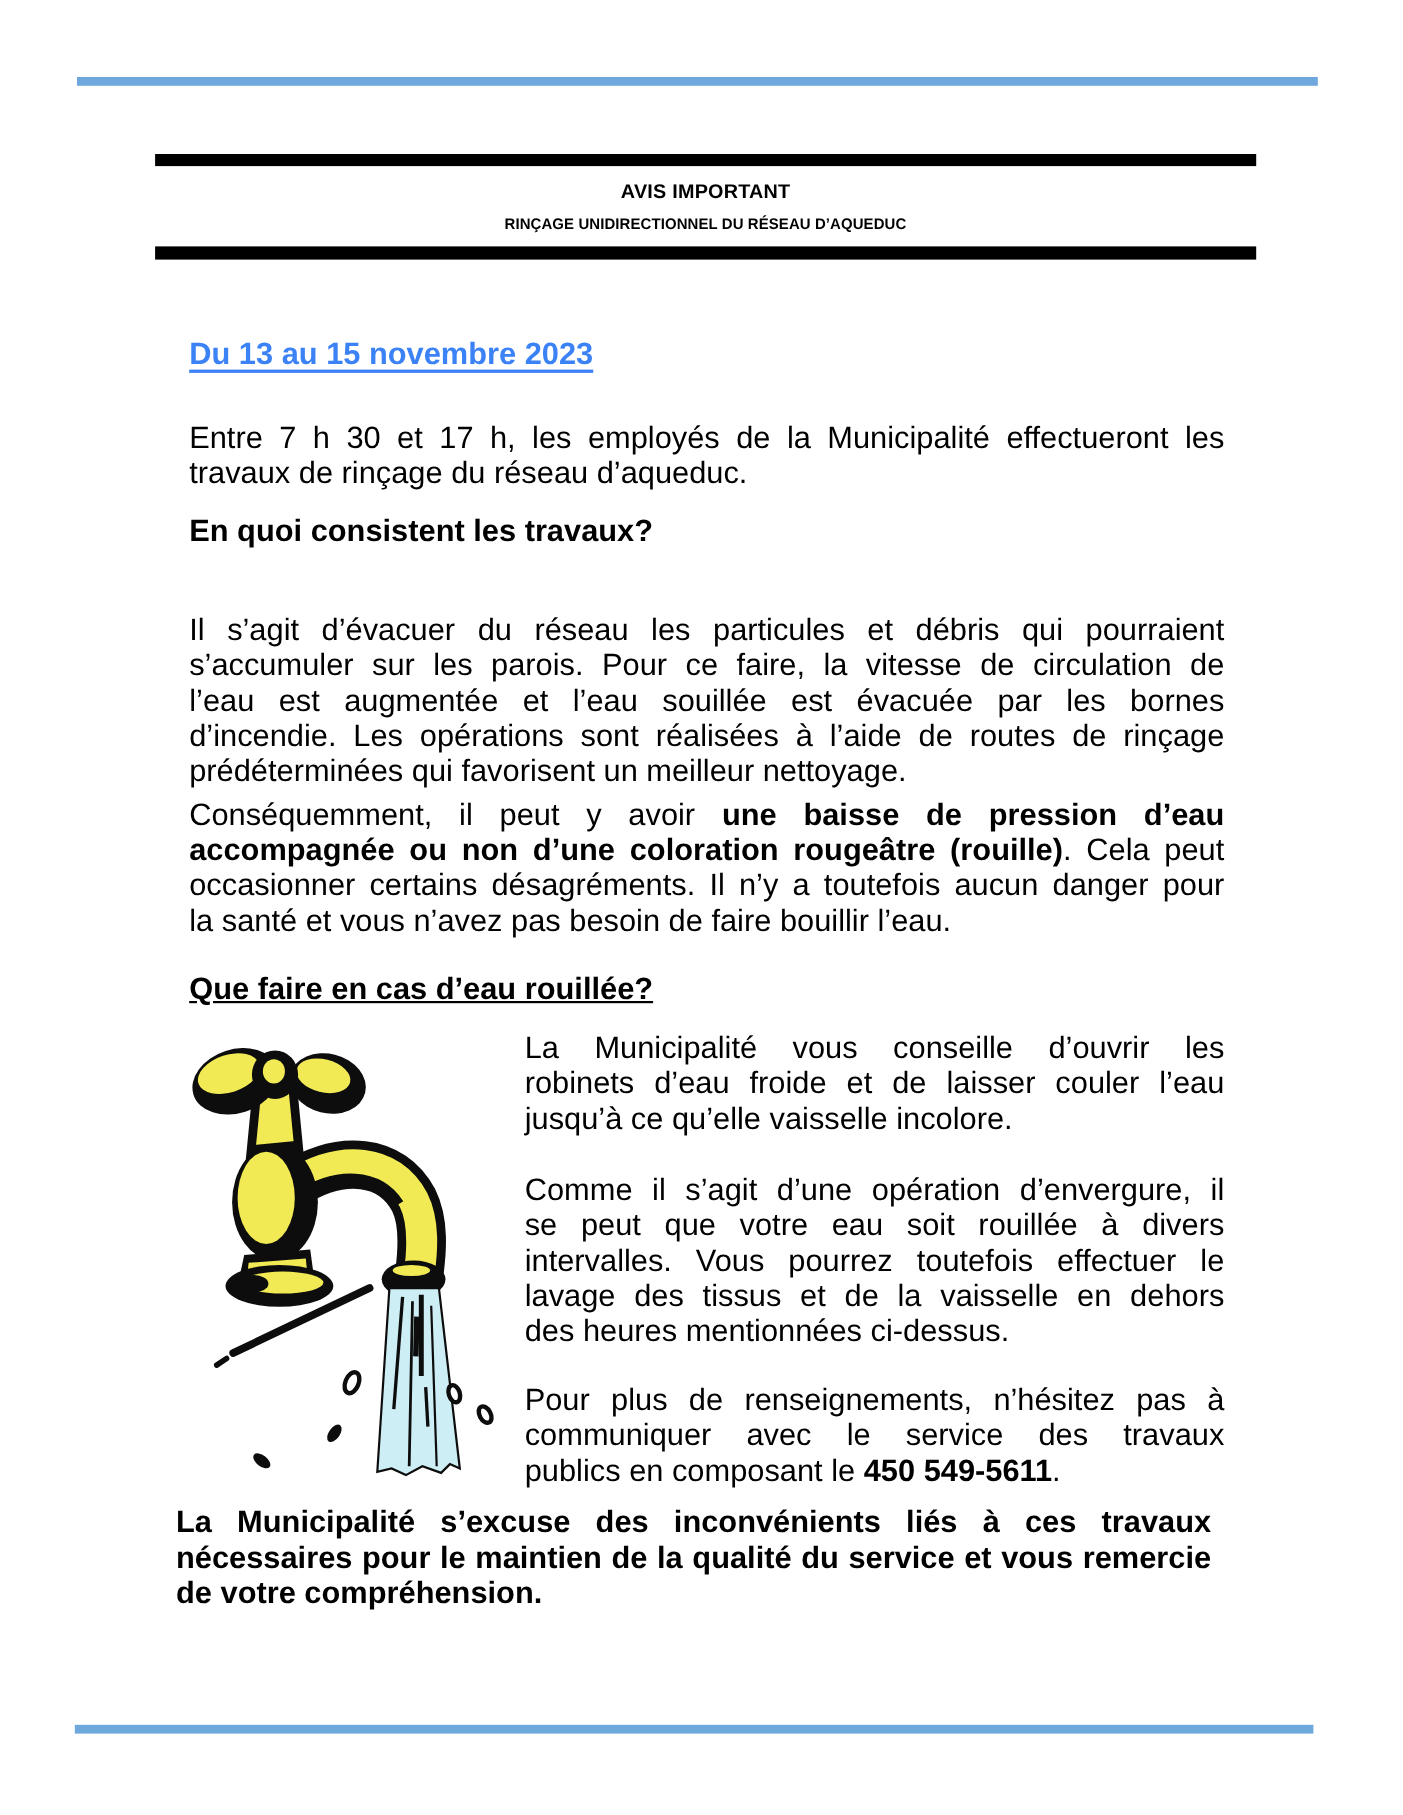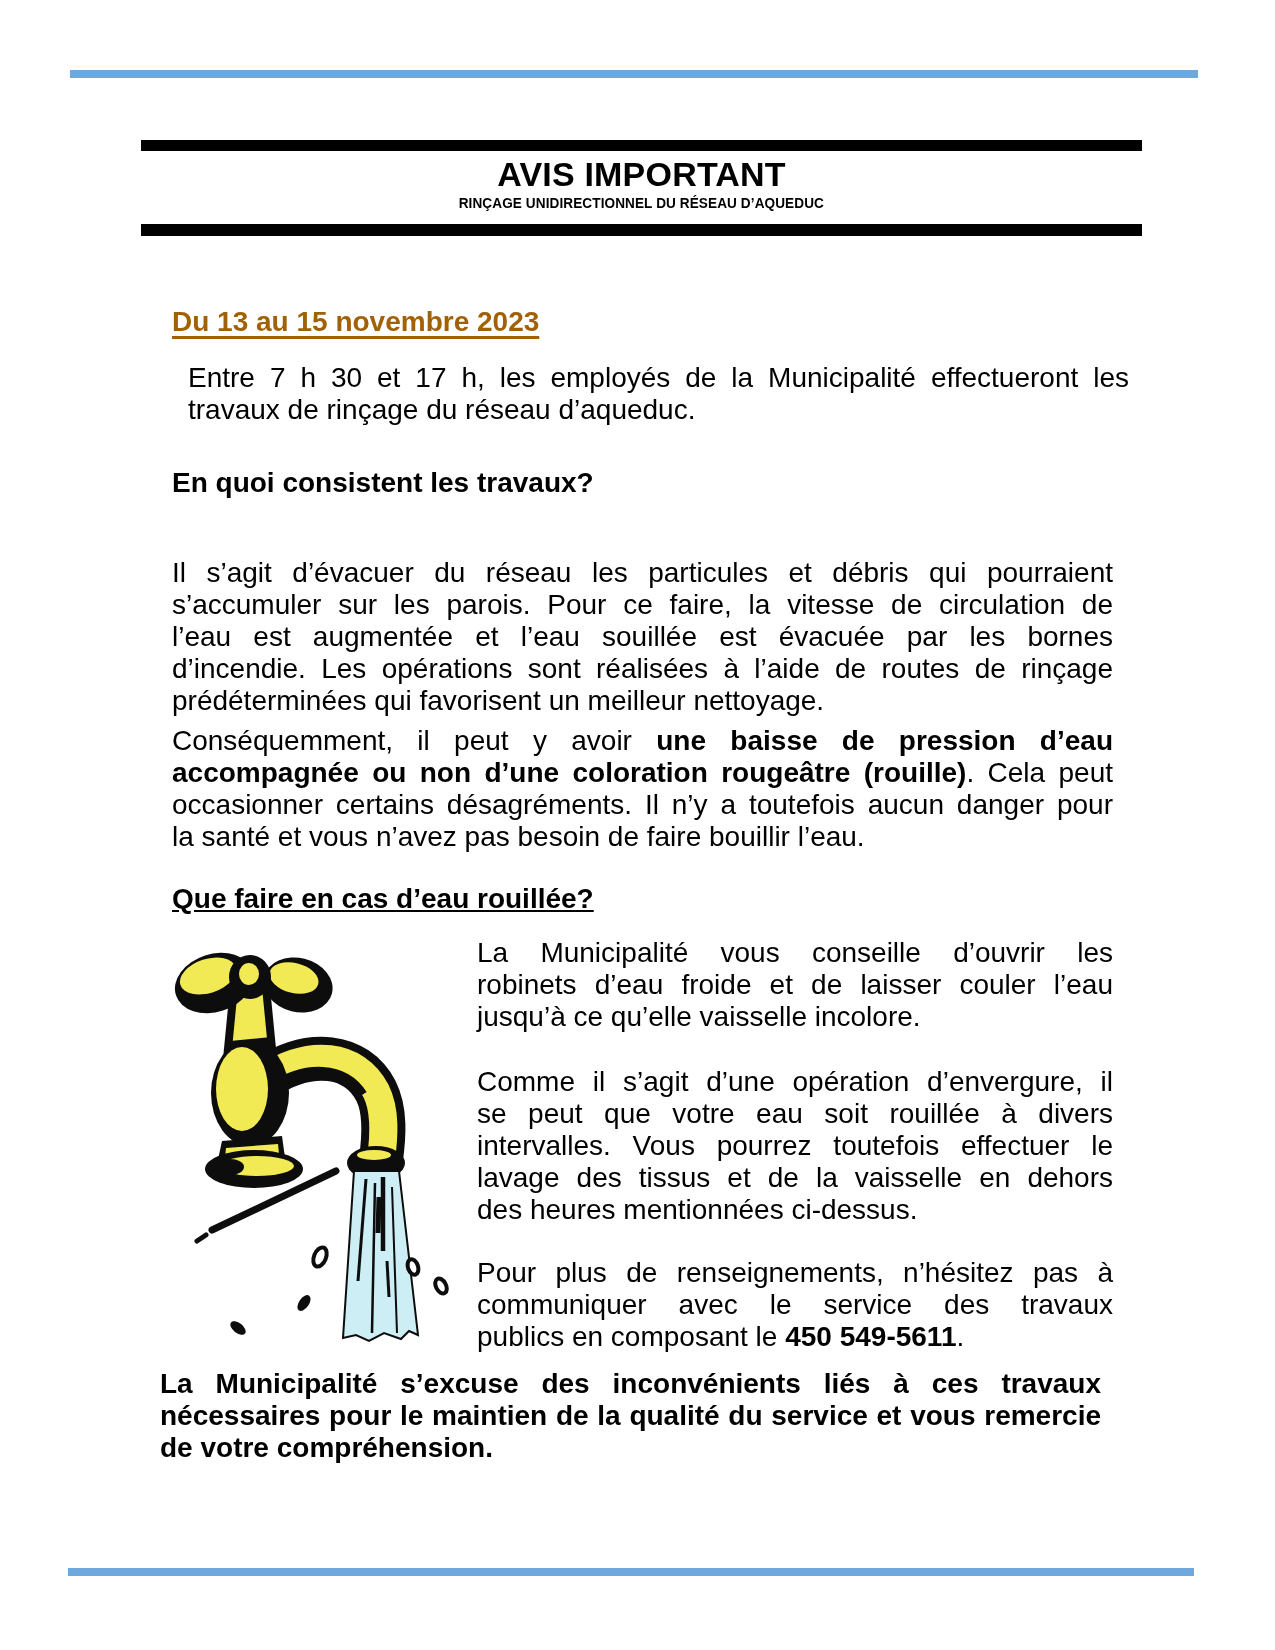--- a/index.html
+++ b/index.html
@@ -8,28 +8,28 @@
     font-family:"Liberation Sans","DejaVu Sans",sans-serif; color:#000;
     overflow:hidden;
   }
   .rule { position:absolute; height:8px; background:#6fa8dc; }
   .rule-top { left:70px; top:70px; width:1128px; }
   .rule-bottom { left:68px; top:1568px; width:1126px; }
 
   .hdr { position:absolute; left:141px; top:140px; width:1001px; text-align:center; }
   .hdr .bar-top { height:11px; background:#000; }
   .hdr .bar-bottom { height:12px; background:#000; margin-top:9px; }
-  .hdr .t1 { font-size:34px; font-weight:bold; line-height:33px; margin-top:7px; letter-spacing:.2px; }
+  .hdr .t1 { font-size:18px; font-weight:bold; line-height:33px; margin-top:7px; letter-spacing:.2px; }
   .hdr .t2 { font-size:14px; font-weight:bold; line-height:24px; }
   .hdr .t2 span { display:inline-block; transform:scaleX(.97); transform-origin:center; letter-spacing:.1px; }
 
   .block { position:absolute; font-size:28px; line-height:32px; }
   .head { font-weight:bold; }
   .jl { text-align:justify; text-align-last:justify; }
-  .date-head { color:#a16207; font-weight:bold; }
+  .date-head { color:#3b82f6; font-weight:bold; }
   .date-head span { text-decoration:underline; text-decoration-thickness:3px; text-underline-offset:5px; }
   .b { font-weight:bold; }
   svg.faucet { position:absolute; left:170px; top:945px; width:280px; height:410px; }
 </style>
 </head>
 <body>
 
 <div class="page">
 
   <div class="rule rule-top"></div>
@@ -38,21 +38,21 @@
     <div class="bar-top"></div>
     <div class="t1">AVIS IMPORTANT</div>
     <div class="t2"><span>RINÇAGE UNIDIRECTIONNEL DU RÉSEAU D’AQUEDUC</span></div>
     <div class="bar-bottom"></div>
   </div>
 
   <div class="block date-head" style="left:172px; top:306px;">
     <span>Du 13 au 15 novembre 2023</span>
   </div>
 
-  <div class="block" style="left:172px; top:362px; width:941px;margin-left:16px;">
+  <div class="block" style="left:172px; top:382px; width:941px;">
     <div class="jl">Entre 7 h 30 et 17 h, les employés de la Municipalité effectueront les</div>
     <div>travaux de rinçage du réseau d’aqueduc.</div>
   </div>
 
   <div class="block head" style="left:172px; top:467px;">En quoi consistent les travaux?</div>
 
   <div class="block" style="left:172px; top:557px; width:941px;">
     <div class="jl">Il s’agit d’évacuer du réseau les particules et débris qui pourraient</div>
     <div class="jl">s’accumuler sur les parois. Pour ce faire, la vitesse de circulation de</div>
     <div class="jl">l’eau est augmentée et l’eau souillée est évacuée par les bornes</div>

